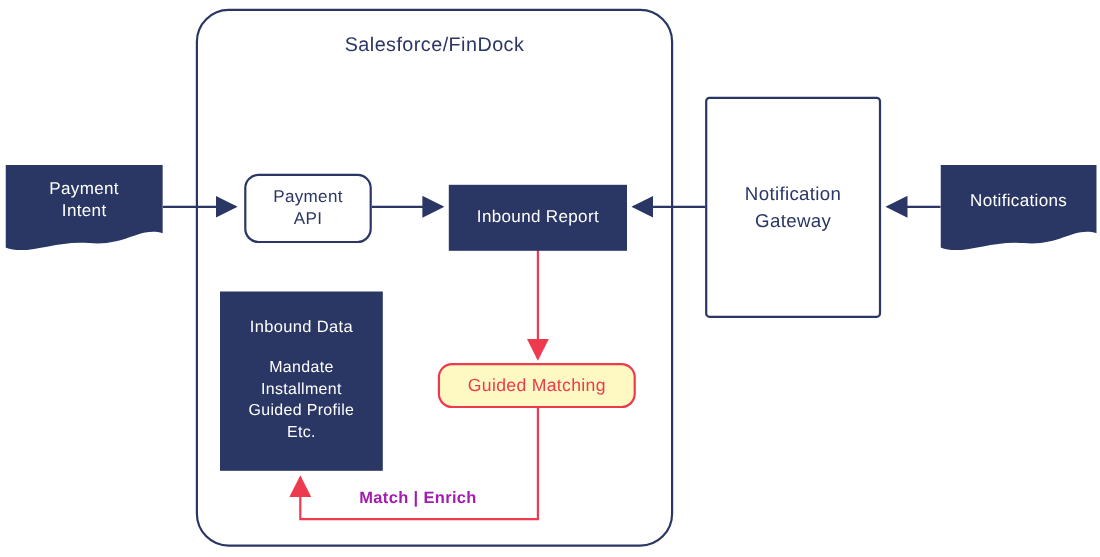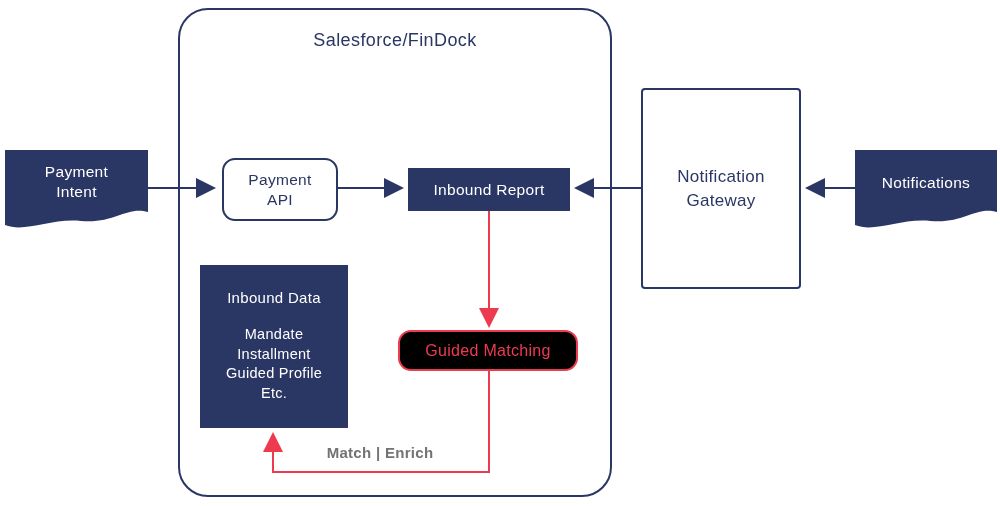--- a/index.html
+++ b/index.html
@@ -26,45 +26,45 @@
   .payment-intent .label{top:12px;}
   .notifications{left:855px;top:150px;width:142px;height:80px;}
   .notifications .label{top:23px;}
   .payment-api{
     left:222px;top:158px;width:116px;height:63px;background:#ffffff;
     border:2px solid #2a3663;border-radius:13px;
     display:flex;align-items:center;justify-content:center;text-align:center;
     color:#2a3663;font-size:15.5px;font-weight:500;line-height:20px;letter-spacing:.3px;
   }
   .inbound-report{
-    left:408px;top:168px;width:162px;height:43px;background:#2a3663;
+    left:408px;top:168px;width:162px;height:60px;background:#2a3663;
     display:flex;align-items:center;justify-content:center;text-align:center;
     color:#ffffff;font-size:15.5px;font-weight:500;letter-spacing:.3px;
   }
   .notification-gateway{
     left:641px;top:88px;width:160px;height:201px;background:#ffffff;
     border:2px solid #2a3663;border-radius:4px;
     display:flex;align-items:center;justify-content:center;text-align:center;
     color:#2a3663;font-size:17px;font-weight:500;line-height:24px;letter-spacing:.3px;
   }
   .payment-data{
     left:200px;top:265px;width:148px;height:163px;background:#2a3663;
     color:#ffffff;text-align:center;letter-spacing:.3px;
   }
   .payment-data .pd-title{margin-top:24px;font-size:15px;font-weight:500;}
   .payment-data .pd-items{margin-top:19px;font-size:14.5px;font-weight:500;line-height:19.5px;}
   .guided-matching{
-    left:398px;top:330px;width:180px;height:41px;background:#000000;
+    left:398px;top:330px;width:180px;height:41px;background:#fef9c3;
     border:2px solid #ee3a4e;border-radius:13px;
     display:flex;align-items:center;justify-content:center;text-align:center;
     color:#ee3a4e;font-size:16px;font-weight:500;letter-spacing:.3px;
   }
   .match-enrich{
     left:300px;top:444px;width:160px;text-align:center;
-    color:#737373;font-size:15px;font-weight:600;letter-spacing:.3px;
+    color:#a21caf;font-size:15px;font-weight:600;letter-spacing:.3px;
   }
 </style>
 </head>
 <body>
 
 <div class="canvas">
 
   <div class="node container-box">
     <div class="container-title">Salesforce/FinDock</div>
   </div>

